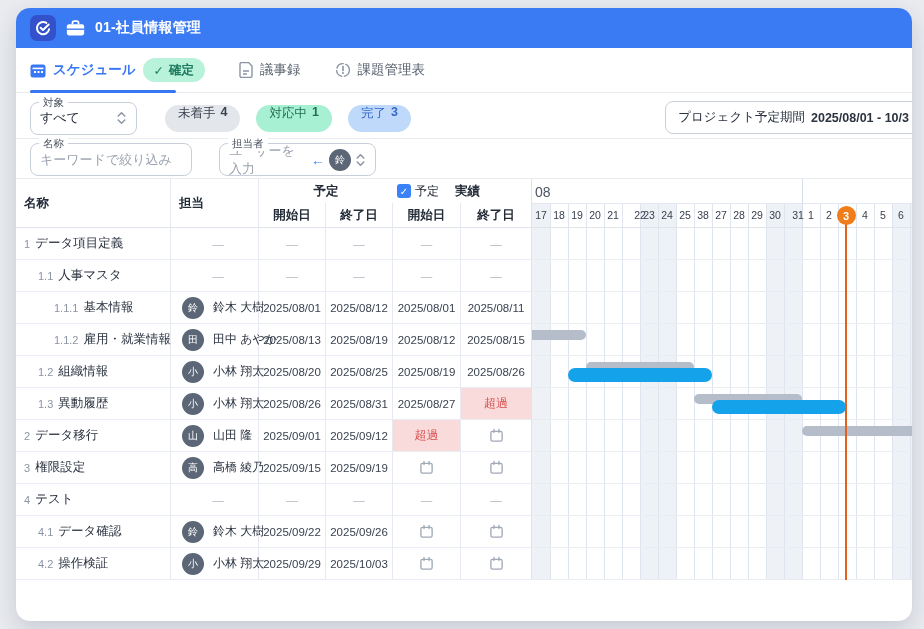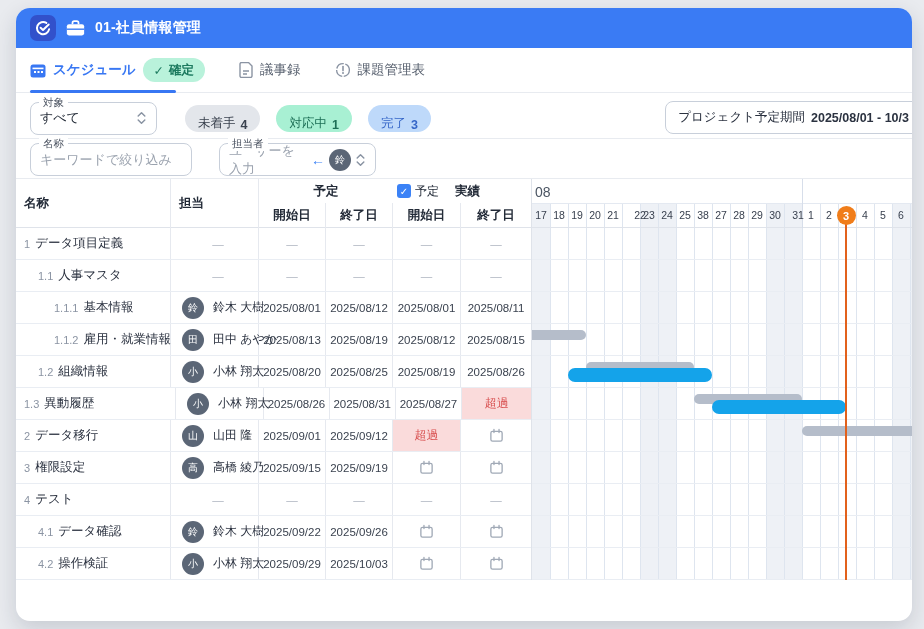--- a/index.html
+++ b/index.html
@@ -21,21 +21,21 @@
 
   
   .filter1 { height:46px; display:flex; align-items:center; padding:5px 14px 0; border-bottom:1px solid #e8ebf0; position:relative; }
   .filter2 { height:40px; display:flex; align-items:center; padding:2px 14px 0; border-bottom:1px solid #e8ebf0; gap:27px; }
   .fieldset { position:relative; border:1px solid #c8cfda; border-radius:8px; height:33px; display:flex; align-items:center; padding:0 9px; background:#fff; }
   .fieldset .legend { position:absolute; top:-7px; left:8px; background:#fff; padding:0 4px; font-size:10.5px; color:#4a5260; }
   .sel-value { font-size:13px; color:#222a36; }
   .placeholder { font-size:13px; color:#9aa2ae; }
   .chev { margin-left:auto; display:flex; }
   .chips { display:flex; gap:16px; margin-left:28px; }
-  .chip { height:27px; border-radius:14px; padding:0 13px; display:flex; align-items:flex-end; gap:5px; font-size:12.5px; cursor:pointer; }
+  .chip { height:27px; border-radius:14px; padding:0 13px; display:flex; align-items:flex-start; gap:5px; font-size:12.5px; cursor:pointer; }
   .chip b { font-weight:bold; }
   .chip.c-gray { background:#e3e6eb; color:#39414e; }
   .chip.c-teal { background:#a8f0d3; color:#1d6f56; }
   .chip.c-blue { background:#bed9fa; color:#3566c8; }
   .period-box { position:absolute; right:-10px; top:8px; height:33px; border:1px solid #c8cfda; border-radius:8px; display:flex; align-items:center; padding:0 12px; font-size:12.5px; color:#2b3240; white-space:nowrap; overflow:hidden; }
   .period-box b { margin-left:6px; font-weight:bold; }
   .mini-avatar { width:22px; height:22px; border-radius:50%; background:#5b6676; color:#fff; font-size:10px; display:flex; align-items:center; justify-content:center; margin:0 4px; flex:0 0 auto; }
   .arrow-left { color:#3b82f6; font-size:14px; margin-left:8px; }
 
   
@@ -126,21 +126,21 @@
         <circle cx="8" cy="8" r="6.4" fill="none" stroke="#8b94a3" stroke-width="1.4" stroke-dasharray="9 1.6"></circle>
         <path d="M8 4.6 v4" stroke="#8b94a3" stroke-width="1.6" stroke-linecap="round"></path>
         <circle cx="8" cy="11" r="1" fill="#8b94a3"></circle>
       </svg>
       <span>課題管理表</span>
     </div>
     <div class="tab-underline"></div>
   </div>
 
   <div class="filter1">
-    <div class="fieldset" style="width:127px;text-align:center;">
+    <div class="fieldset" style="width:107px;text-align:center;">
       <span class="legend">対象</span>
       <span class="sel-value">すべて</span>
       <span class="chev">
         <svg width="11" height="14" viewBox="0 0 11 14">
             <path d="M2.2 5 L5.5 1.8 L8.8 5 M2.2 9 L5.5 12.2 L8.8 9" fill="none" stroke="#8a94a3" stroke-width="1.5" stroke-linecap="round" stroke-linejoin="round"></path>
           </svg>
       </span>
     </div>
     <div class="chips">
         <div class="chip c-gray">
@@ -274,21 +274,21 @@
           <div class="cell c-asg">
             <span class="mini-avatar">小</span>
             <span class="asg-name">小林 翔太</span>
           </div>
           <div class="cell center c-d">2025/08/20</div>
           <div class="cell center c-d">2025/08/25</div>
           <div class="cell center c-d2">2025/08/19</div>
           <div class="cell center c-d3">2025/08/26</div>
         </div>
         <div class="trow">
-          <div class="cell c-name" style=" margin-left: 8px;">
+          <div class="cell c-name" style="padding-left: 22px;">
             <span class="row-num">1.3</span>
             <span class="row-title">異動履歴</span>
           </div>
           <div class="cell c-asg">
             <span class="mini-avatar">小</span>
             <span class="asg-name">小林 翔太</span>
           </div>
           <div class="cell center c-d">2025/08/26</div>
           <div class="cell center c-d">2025/08/31</div>
           <div class="cell center c-d2">2025/08/27</div>

